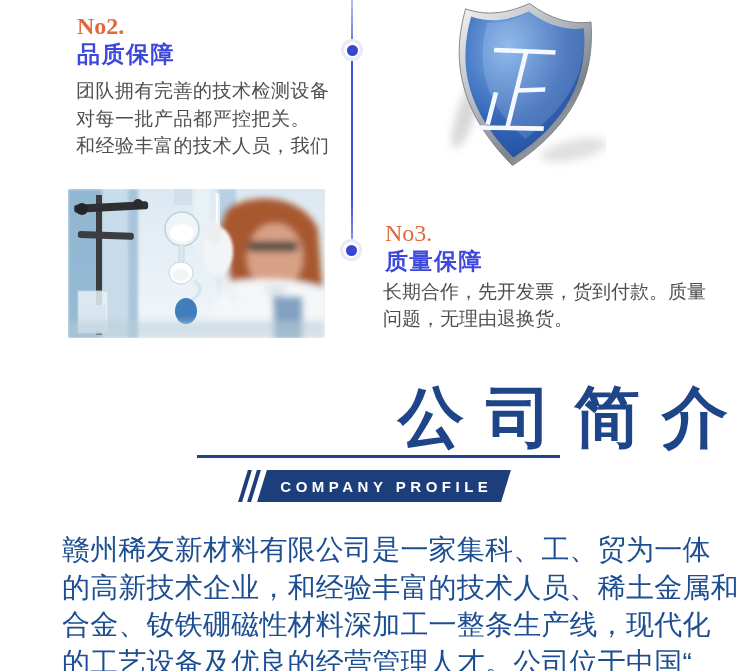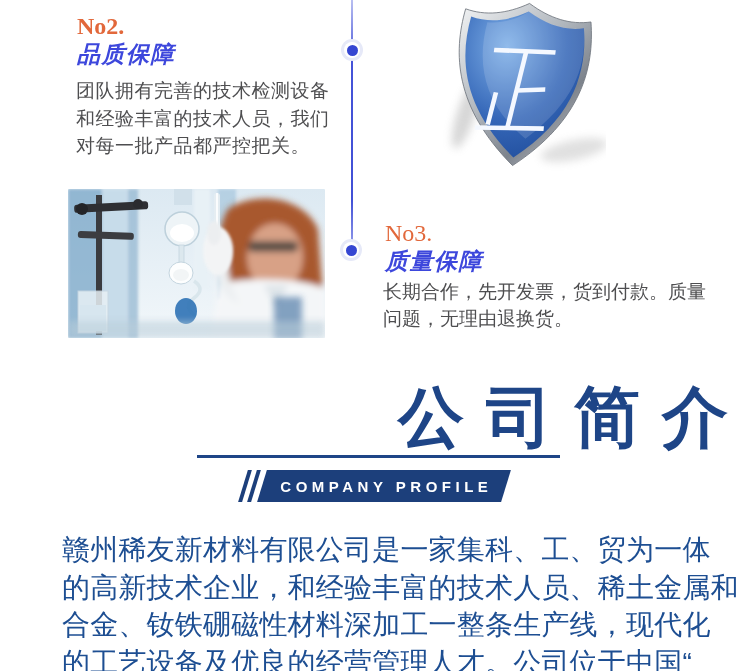--- a/index.html
+++ b/index.html
@@ -18,21 +18,21 @@
   .timeline-dot::before{content:"";position:absolute;inset:3px;background:#ffffff;border-radius:50%;}
   .timeline-dot::after{content:"";position:absolute;inset:5.5px;background:#3546d2;border-radius:50%;}
   .dot-1{left:341px;top:39px;}
   .dot-2{left:340px;top:239px;}
 
   
   .sec-number{
     font-family:"Liberation Serif","DejaVu Serif",serif;
     color:#e2683b;font-size:24px;line-height:1;
   }
-  .sec-title{color:#3d47dc;font-size:23px;letter-spacing:1.5px;line-height:1;font-style:italic;}
+  .sec-title{color:#3d47dc;font-size:23px;letter-spacing:1.5px;line-height:1;}
   .t-500{font-weight:600;}
   .t-700{font-weight:700;}
   .sec-body{color:#4e4e50;font-size:19px;}
   .no2-number{left:77px;top:14px;font-weight:bold;}
   .no2-title{left:77px;top:43px;}
   .no2-body{left:76px;top:77px;line-height:27.5px;letter-spacing:0.5px;}
   .no3-number{left:385px;top:221px;}
   .no3-title{left:385px;top:250px;}
   .no3-body{left:383px;top:279px;line-height:26.5px;}
 
@@ -69,22 +69,22 @@
 <div class="stage">
 
   <div class="abs timeline-line"></div>
   <div class="abs timeline-dot dot-1"></div>
   <div class="abs timeline-dot dot-2"></div>
 
   <div class="abs sec-number no2-number">No2.</div>
   <div class="abs sec-title t-500 no2-title">品质保障</div>
   <div class="abs sec-body no2-body">
     <div class="no2-line">团队拥有完善的技术检测设备</div>
+    <div class="no2-line">对每一批产品都严控把关。</div>
     <div class="no2-line">和经验丰富的技术人员，我们</div>
-    <div class="no2-line">对每一批产品都严控把关。</div>
   </div>
 
   <div class="abs shield-wrap">
     <svg width="170" height="176" viewBox="0 0 170 176" xmlns="http://www.w3.org/2000/svg">
       <desc>正</desc>
       <defs>
         <linearGradient id="chrome" x1="0" y1="0" x2="1" y2="1">
           <stop offset="0" stop-color="#f4f5f6"></stop>
           <stop offset="0.45" stop-color="#aeb4bb"></stop>
           <stop offset="0.7" stop-color="#7d838c"></stop>

